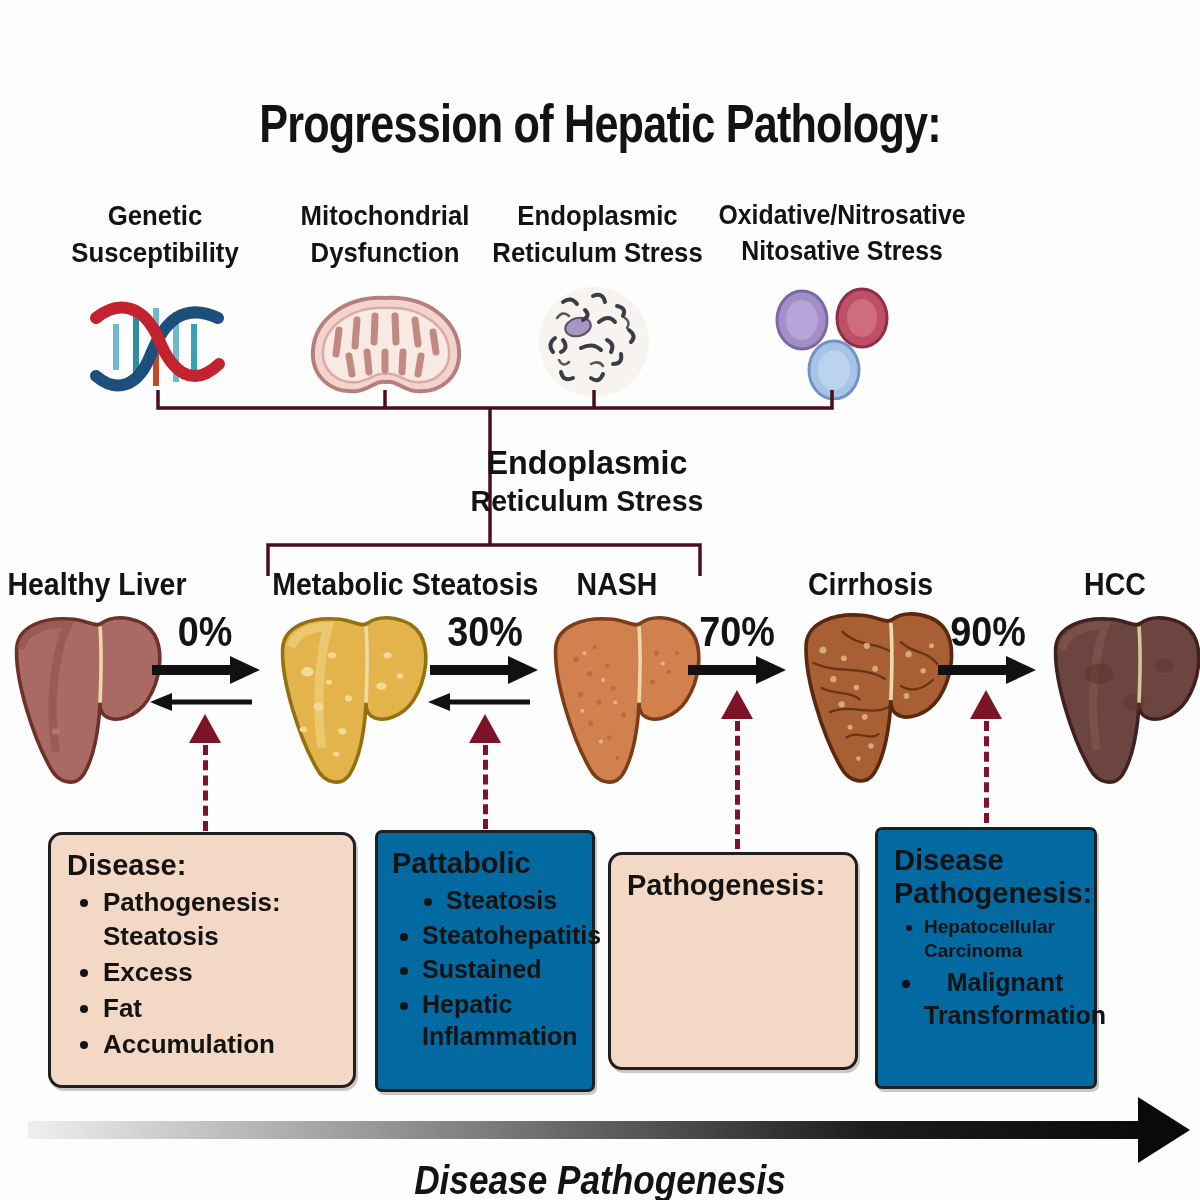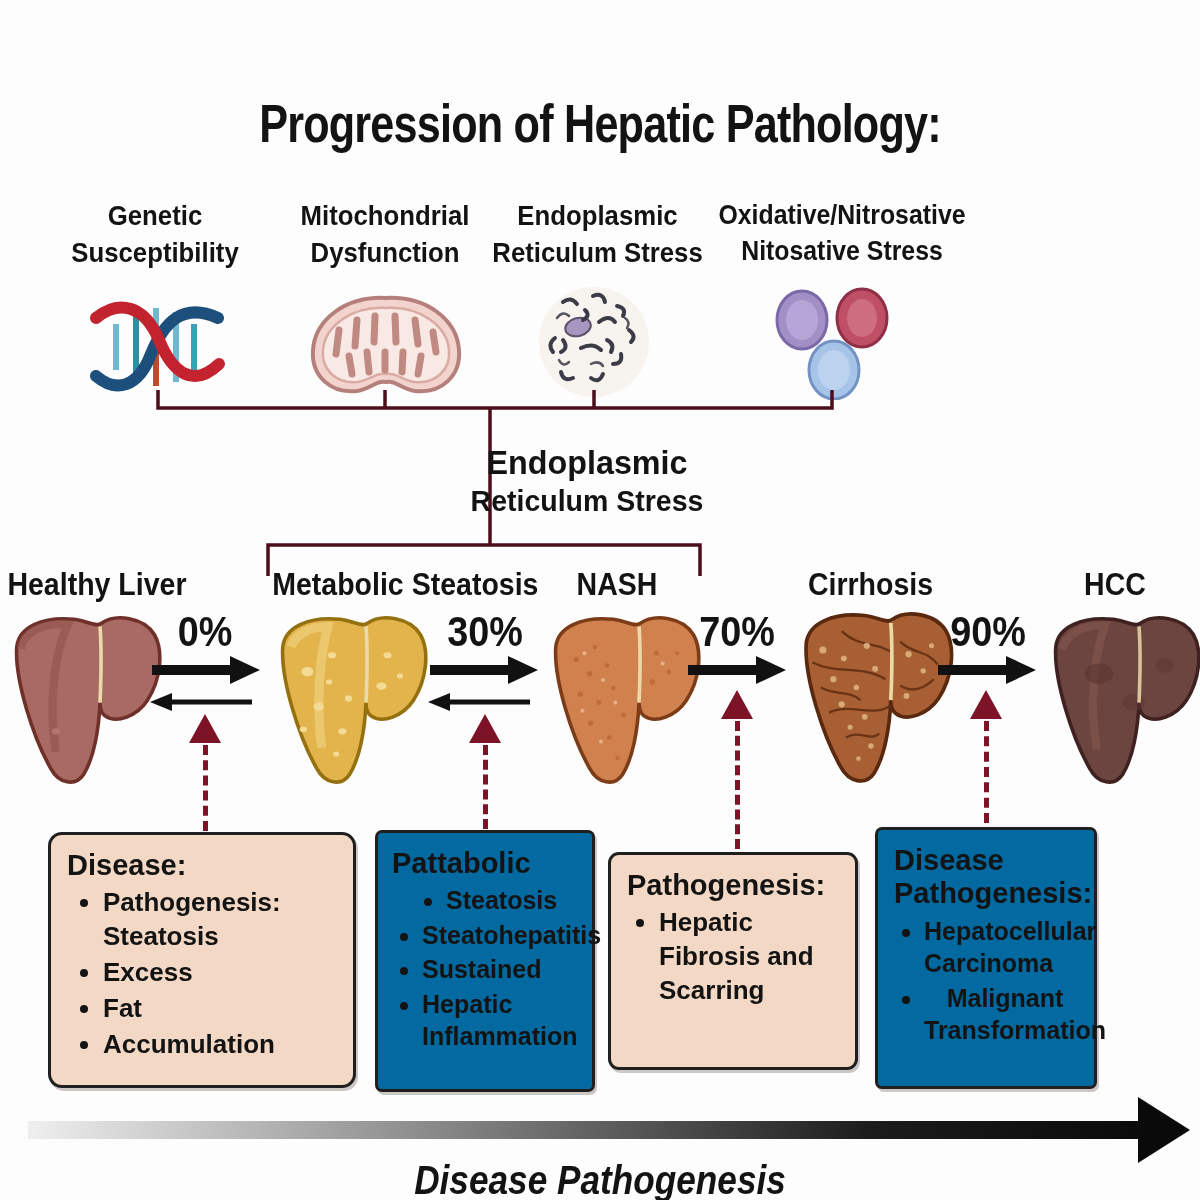--- a/index.html
+++ b/index.html
@@ -340,30 +340,27 @@
 <div class="abs info-box box-yellow" style="left:375px;top:830px;width:220px;height:262px;padding-left:14px;padding-right:8px;">
   <div class="bx-title">Pattabolic</div>
   <ul style="padding-left:30px;">
     <li style="font-size:25px;margin-left:24px;">Steatosis</li>
     <li style="font-size:25px;">Steatohepatitis</li>
     <li style="font-size:25px;">Sustained</li>
     <li style="font-size:25px;">Hepatic Inflammation</li>
   </ul>
 </div>
 
-<div class="abs info-box box-pink" style="left:608px;top:852px;width:250px;height:218px;border-radius:11px;">
+<div class="abs info-box box-pink" style="left:608px;top:852px;width:250px;height:218px;">
   <div class="bx-title">Pathogenesis:</div>
-  <ul style="padding-left:32px;">
-    <li>Hepatic Fibrosis and Scarring</li>
-  </ul>
 </div>
 
 <div class="abs info-box box-yellow" style="left:875px;top:827px;width:222px;height:262px;padding-left:16px;padding-right:8px;">
   <div class="bx-title">Disease Pathogenesis:</div>
   <ul style="padding-left:30px;">
-    <li style="font-size:25px;">Hepatocellular Carcinoma</li>
+    <li style="font-size:19px;">Hepatocellular Carcinoma</li>
     <li style="font-size:25px;text-align:center;">Malignant Transformation</li>
   </ul>
 </div>
 
 <div class="abs bottom-shaft"></div>
 <div class="abs bottom-head"></div>
 <div class="abs bottom-label">Disease Pathogenesis</div>
 
 </body></html>

